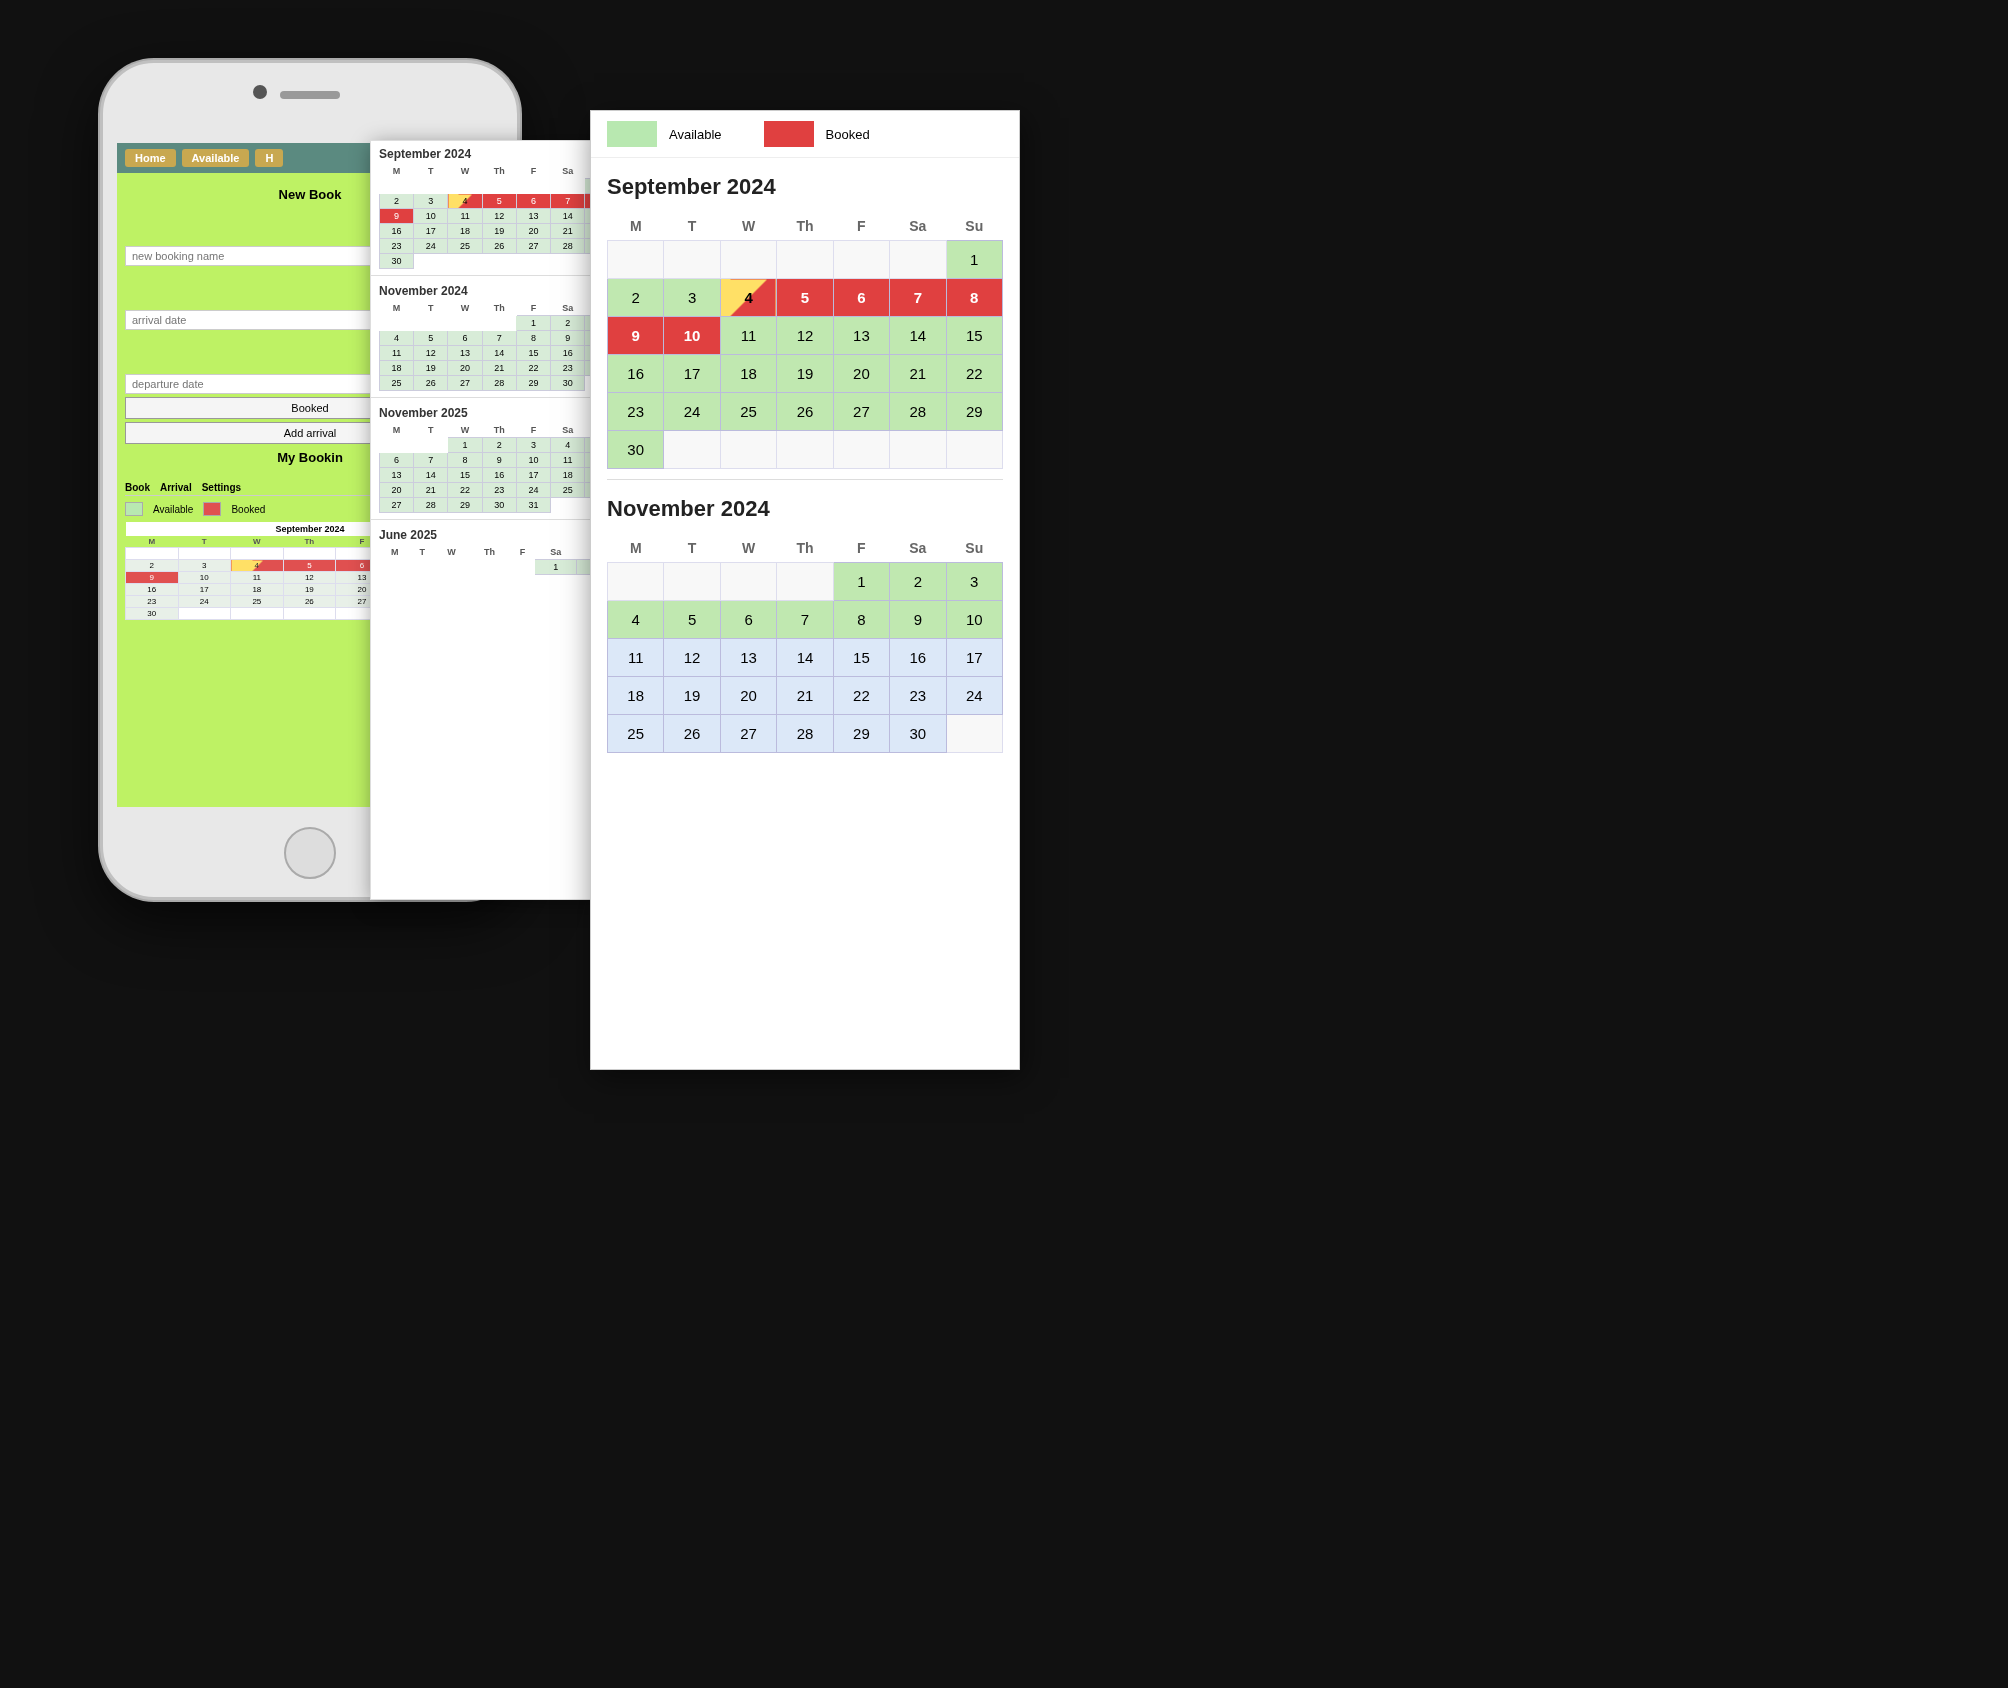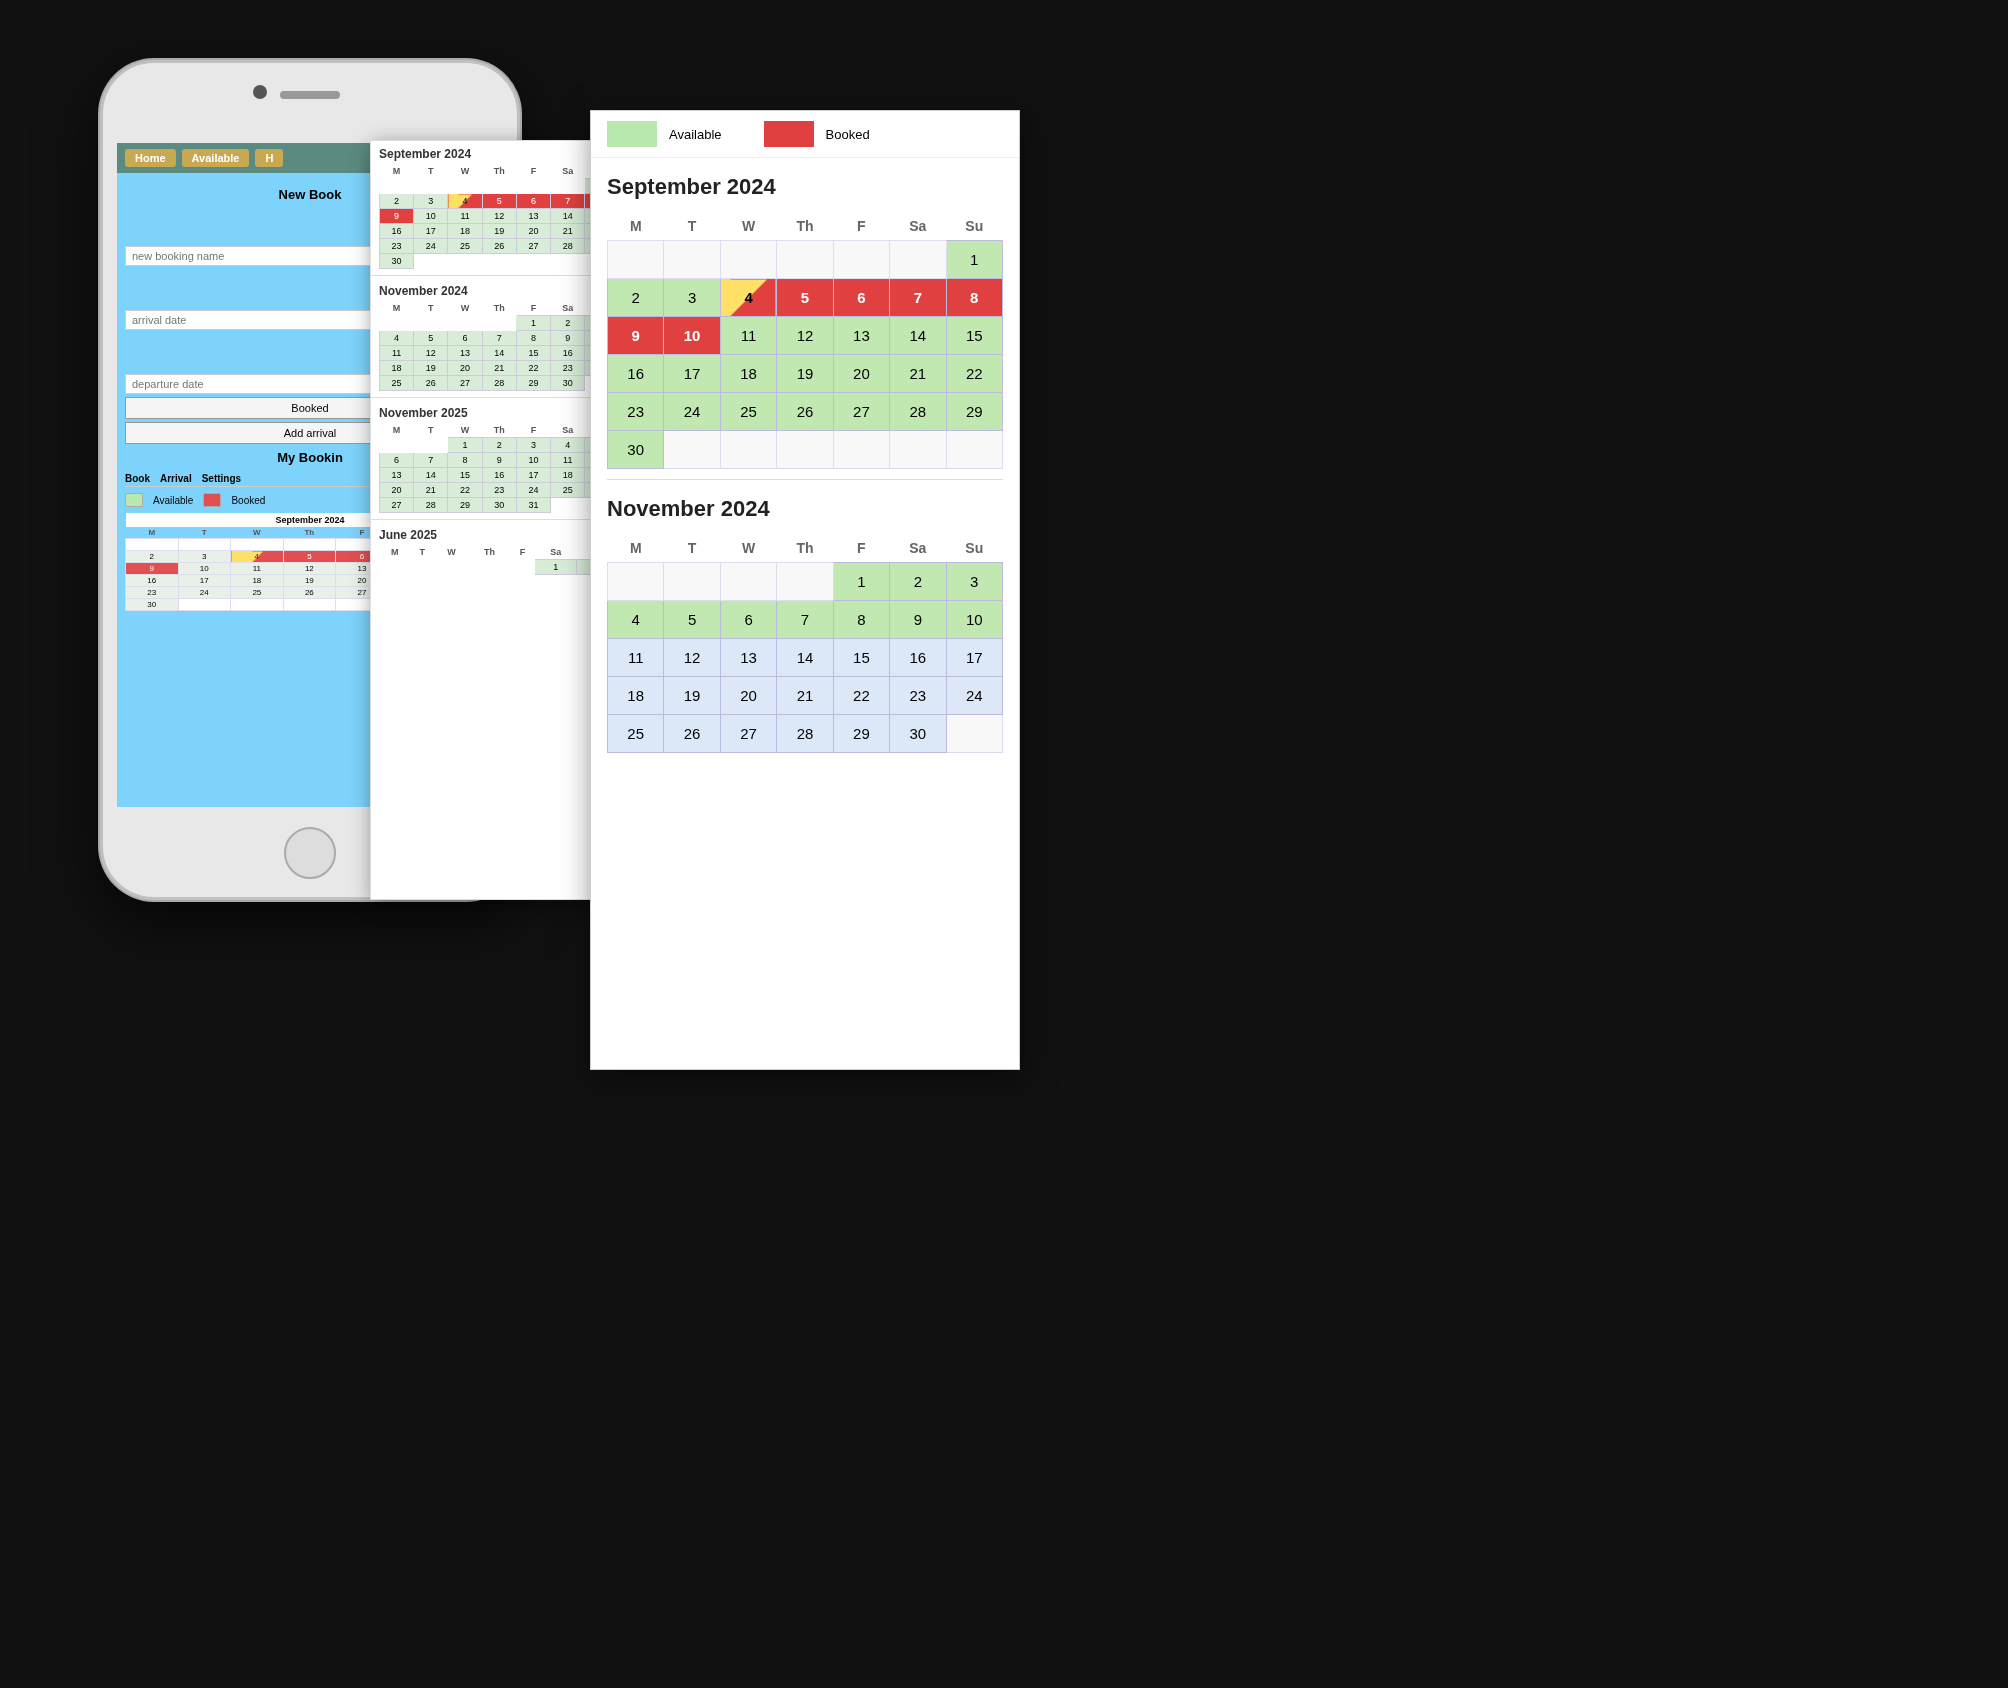--- a/index.html
+++ b/index.html
@@ -24,21 +24,21 @@
       border: 3px solid #c0c0c0;
       box-shadow: 0 0 0 2px #aaa, 0 20px 60px rgba(0,0,0,0.7);
       overflow: hidden;
     }
     .phone-screen {
       position: absolute;
       top: 80px;
       left: 14px;
       right: 14px;
       bottom: 90px;
-      background: #7dd3fc;
+      background: #bef264;
       overflow: hidden;
     }
     .phone-speaker {
       position: absolute;
       top: 28px;
       left: 50%;
       transform: translateX(-50%);
       width: 60px;
       height: 8px;
       background: #999;
@@ -107,21 +107,21 @@
       padding: 4px;
       border: 1px solid #999;
       font-size: 11px;
       margin-bottom: 3px;
       background: #f5f5f5;
     }
     .phone-my-bookings {
       font-weight: bold;
       font-size: 13px;
       text-align: center;
-      margin: 6px 0 8px;
+      margin: 6px 0 17px;
     }
     .phone-bookings-header {
       display: flex;
       gap: 10px;
       font-size: 10px;
       font-weight: bold;
       border-bottom: 1px solid #ccc;
       padding-bottom: 2px;
       margin-bottom: 4px;
     }

